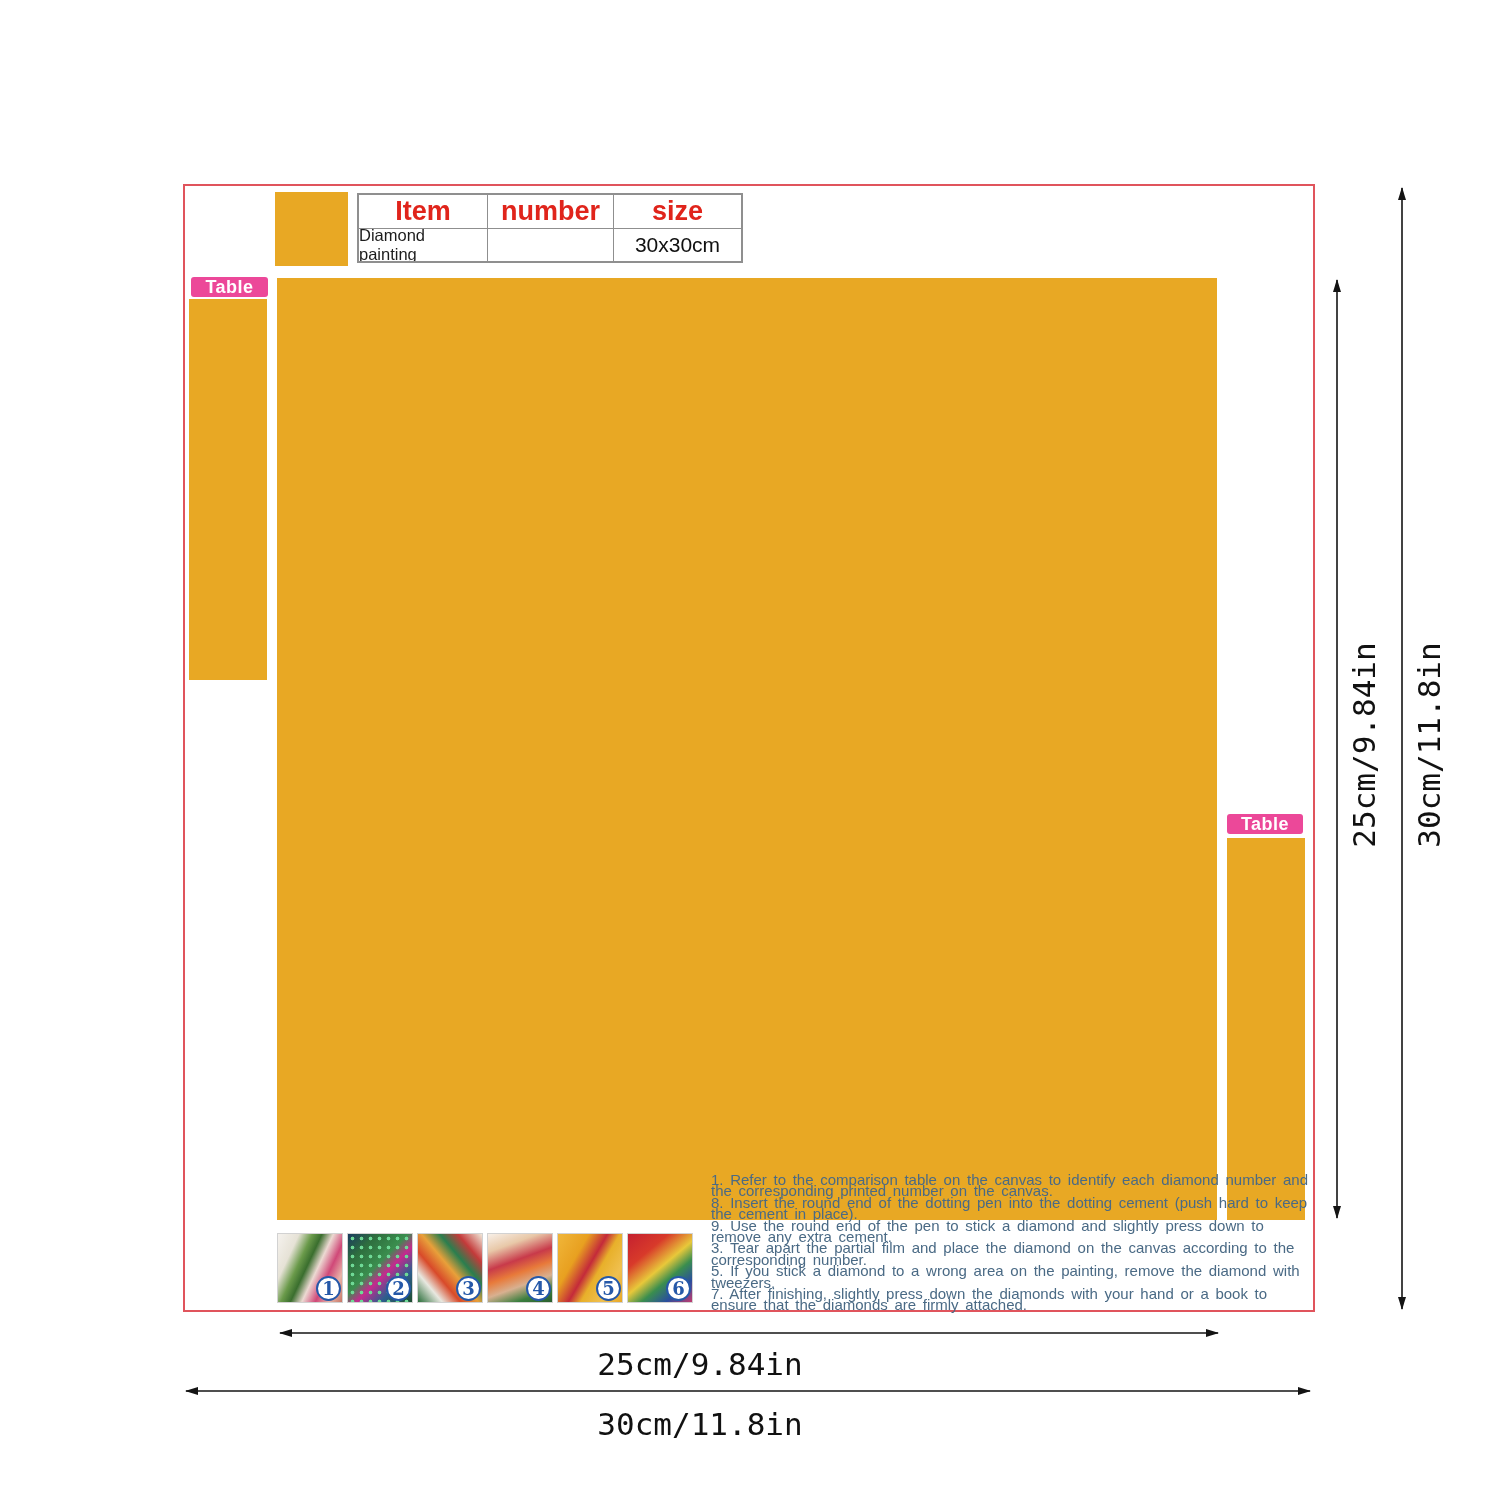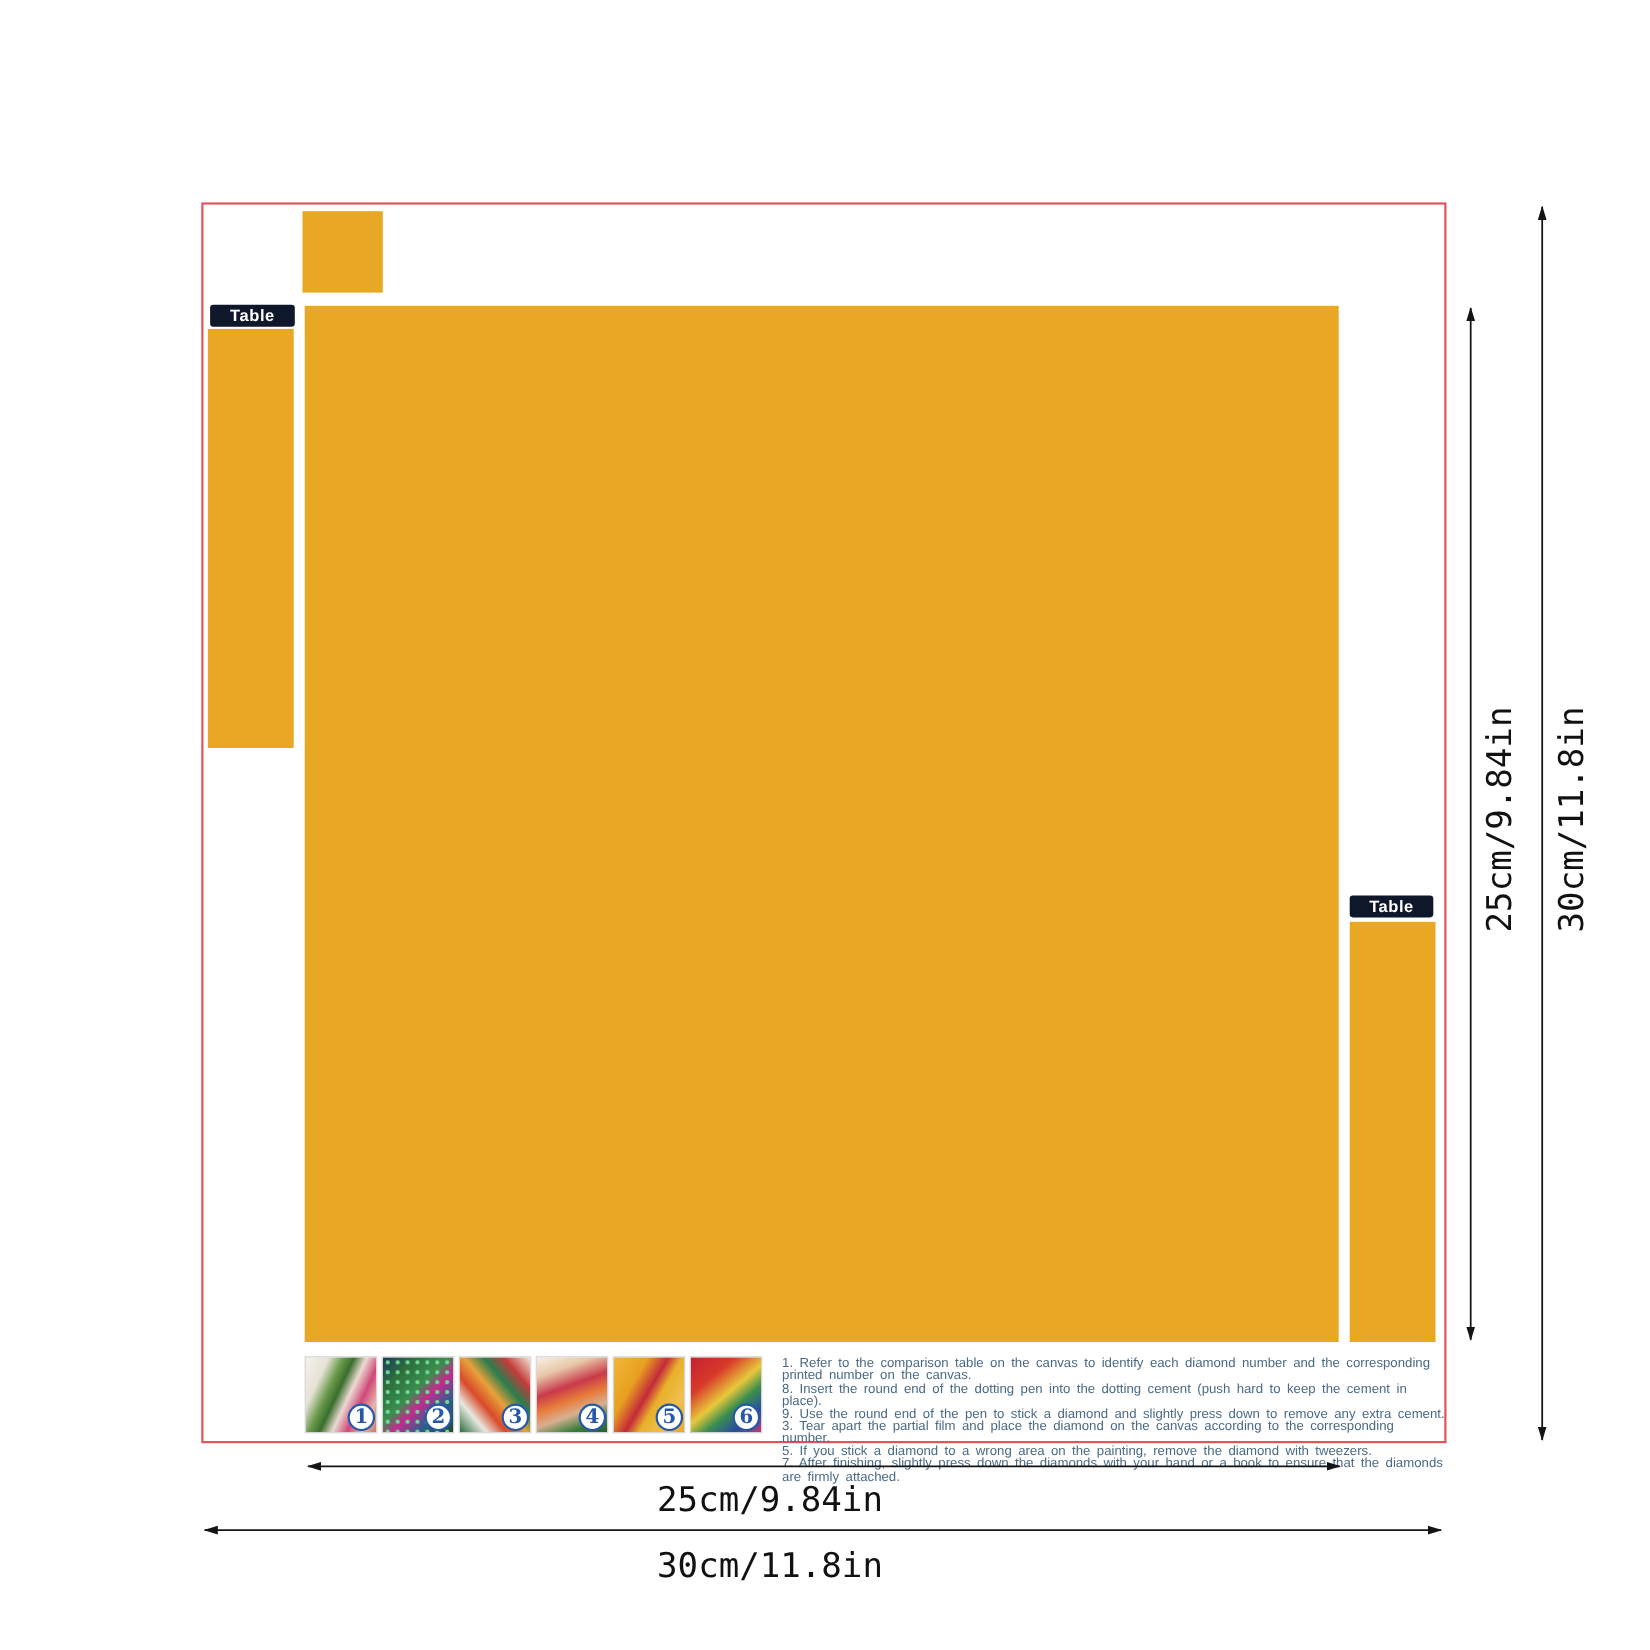--- a/index.html
+++ b/index.html
@@ -25,21 +25,21 @@
                 display:grid; grid-template-columns:128px 126px 128px; grid-template-rows:33px 33px; }
   #info-table .cell { display:flex; align-items:center; justify-content:center;
                       border-left:1px solid #8F8F8F; overflow:hidden; }
   #info-table .cell.first { border-left:none; }
   #info-table .cell.body  { border-top:1px solid #8F8F8F; }
   #info-table .head { color:#E0241B; font-weight:bold; font-size:27px; }
   #info-table .item-val { font-size:16.5px; color:#1c1c1c; }
   #info-table .size-val { font-size:21px; color:#111; }
 
   
-  .table-tag { background:#0f172a; color:#ffffff; font-weight:bold; font-size:15px;
+  .table-tag { background:#ec4899; color:#ffffff; font-weight:bold; font-size:18px;
                border-radius:3px; display:flex; align-items:center; justify-content:center;
                letter-spacing:.5px; }
   #table-tag-left  { left:191px;  top:277px; width:77px; height:20px; }
   #table-tag-right { left:1227px; top:814px; width:76px; height:20px; }
 
   
   #thumbs { left:277px; top:1233px; height:70px; display:flex; gap:4px; }
   .thumb { position:relative; width:66px; height:70px; border:1px solid #d2d2d2; }
   .badge { position:absolute; right:1px; bottom:1px; width:25px; height:25px; border-radius:50%;
            background:#ffffff; border:2px solid #2558A8; color:#2558A8; font-weight:bold;
@@ -48,41 +48,49 @@
   .t1 { background:linear-gradient(115deg,#f5f2ee 0%,#e6e2d6 22%,#6a9a4a 36%,#3a6e2e 46%,#ecd9d2 58%,#d04878 72%,#e8b4a8 86%,#c87868 100%); }
   .t2 { background-image:radial-gradient(#6fd996 1.5px, rgba(0,0,0,0) 2.2px),
           linear-gradient(135deg,#1a3a5e 0%,#2e6e3e 22%,#3a8e4e 45%,#c42a8e 58%,#2e5e8e 76%,#1e4e2e 100%);
         background-size:9px 9px, 100% 100%; }
   .t3 { background:linear-gradient(50deg,#2a6e3a 0%,#e8e8e0 20%,#d84a2a 35%,#e8a03a 50%,#2a7e4e 65%,#c43a3a 80%,#f0e8d8 100%); }
   .t4 { background:linear-gradient(160deg,#f8f0e8 0%,#e8c8a8 20%,#c83a4a 40%,#e87a3a 55%,#d8b090 70%,#3a7e3e 86%,#2a5e2e 100%); }
   .t5 { background:linear-gradient(120deg,#f0b63a 0%,#e8a020 30%,#c42a3a 48%,#e8b02a 60%,#f0c050 80%,#e8a828 100%); }
   .t6 { background:linear-gradient(140deg,#c42030 0%,#d83a2a 28%,#e8c83a 50%,#3a8e4e 65%,#2a4e9e 82%,#c43a6e 100%); }
 
   
-  #instructions { left:711px; top:1234px; width:604px; color:#4A6A85;
-                  font-size:12px; line-height:11.4px; word-spacing:2.5px; }
+  #instructions { left:711px; top:1174px; width:604px; color:#4A6A85;
+                  font-size:15px; line-height:11.4px; word-spacing:2.5px; }
 
   
   .dim { font-family:"DejaVu Sans Mono", monospace; color:#111111; font-size:31px; white-space:nowrap; }
   #dim-h-inner { left:700px;  top:1364px; transform:translate(-50%,-50%); }
   #dim-h-outer { left:700px;  top:1424px; transform:translate(-50%,-50%); }
   #dim-v-inner { left:1364px; top:745px;  transform:translate(-50%,-50%) rotate(-90deg); }
   #dim-v-outer { left:1429px; top:745px;  transform:translate(-50%,-50%) rotate(-90deg); }
 
   #arrow-overlay { left:0; top:0; pointer-events:none; }
 </style>
 </head>
 <body>
 
 <div id="stage">
 
   <div id="red-frame" class="abs"></div>
 
   <div id="swatch" class="abs orange"></div>
 
+  <div id="info-table" class="abs">
+    <div class="cell head first">Item</div>
+    <div class="cell head">number</div>
+    <div class="cell head">size</div>
+    <div class="cell body first item-val">Diamond painting</div>
+    <div class="cell body"></div>
+    <div class="cell body size-val">30x30cm</div>
+  </div>
 
   <div id="table-tag-left" class="abs table-tag">Table</div>
   <div id="strip-left" class="abs orange"></div>
 
   <div id="canvas-main" class="abs orange"></div>
 
   <div id="table-tag-right" class="abs table-tag">Table</div>
   <div id="strip-right" class="abs orange"></div>
 
   <div id="thumbs" class="abs">

